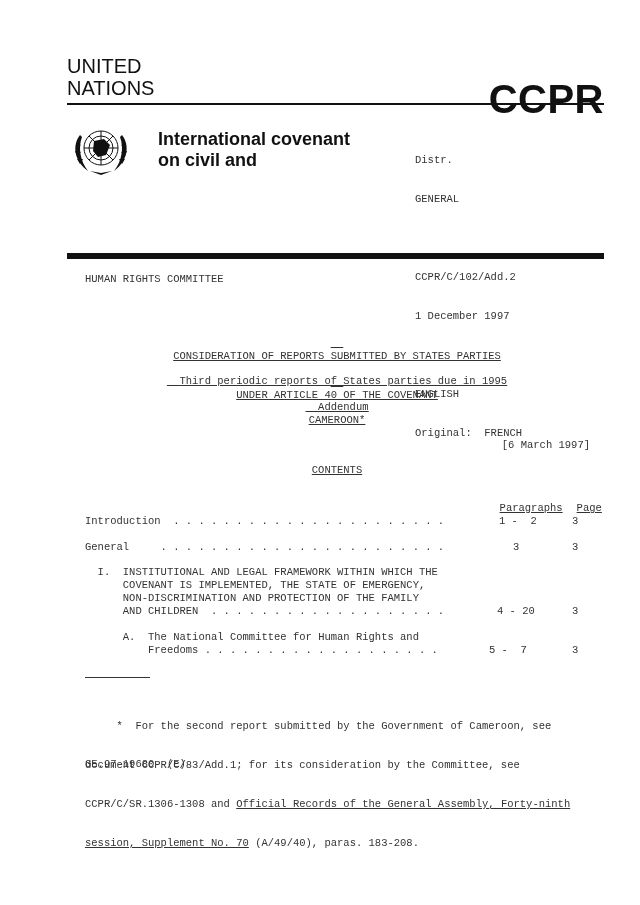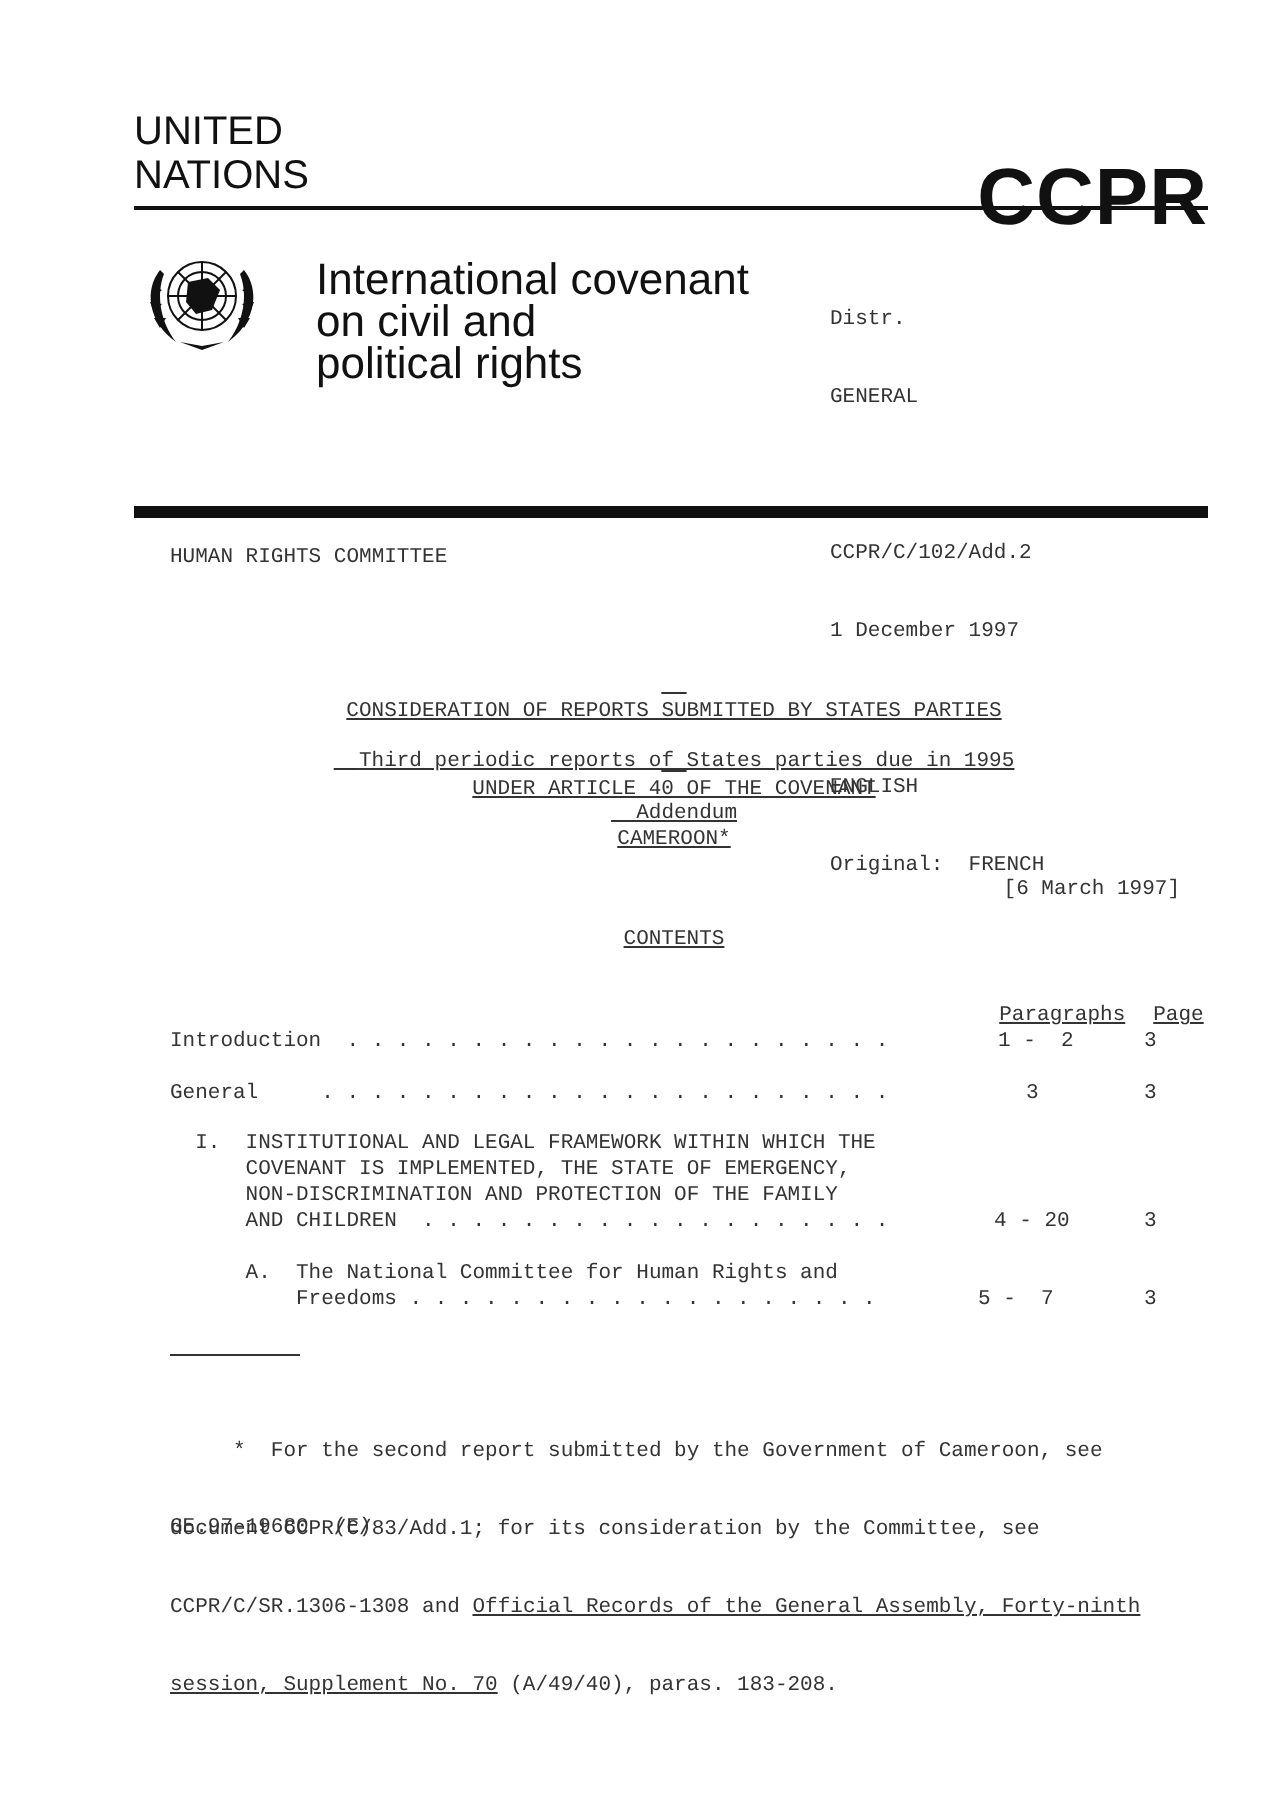--- a/index.html
+++ b/index.html
@@ -5,21 +5,21 @@
   html, body { margin: 0; padding: 0; background: #ffffff; }
   body { width: 640px; height: 905px; position: relative; overflow: hidden; color: #111; }
   .abs { position: absolute; }
   .sans { font-family: "Liberation Sans", sans-serif; }
   .mono { font-family: "Liberation Mono", monospace; font-size: 10.5px; color: #333; white-space: pre; line-height: 13px; }
   .un { left: 67px; top: 55px; font-weight: normal; font-size: 20px; line-height: 22px; color: #111; }
   .ccpr { right: 36px; top: 56px; font-weight: bold; font-size: 40px; line-height: 46px; letter-spacing: 0.5px; color: #111; margin-top: 20px; }
   .rule-thin { left: 67px; width: 537px; top: 103px; height: 2px; background: #111; }
   .rule-thick { left: 67px; width: 537px; top: 253px; height: 6px; background: #111; }
   .emblem { left: 68px; top: 121px; width: 66px; height: 58px; }
-  .title { left: 158px; top: 129px; font-weight: normal; font-size: 22px; line-height: 21px; color: #111; }
+  .title { left: 158px; top: 129px; font-weight: bold; font-size: 18px; line-height: 21px; color: #111; }
   .distr { left: 415px; top: 128px; }
   .center { left: 67px; width: 540px; text-align: center; text-decoration: underline; }
   .u { text-decoration: underline; }
   .toc-head { top: 489px; }
   .footnote-rule { left: 85px; top: 677px; width: 65px; height: 1px; background: #333; }
 </style>
 </head>
 <body>
 
 <div class="abs sans un">
@@ -51,21 +51,20 @@
         <path d="M59 30 L53 31 L57 35 Z"></path>
         <path d="M57 38 L51 38 L54 43 Z"></path>
       <path d="M22 50 L33 54 L44 50 L33 52 Z"></path>
     </g>
   </svg>
 </div>
 
 <div class="abs sans title">
   <div>International  covenant</div>
   <div>on civil and</div>
-  <div>political rights</div>
 </div>
 
 <div class="abs mono distr">
   <div>Distr.</div>
   <div>GENERAL</div>
   <div style="height:13px"></div>
   <div>CCPR/C/102/Add.2</div>
   <div>1 December 1997</div>
   <div style="height:13px"></div>
   <div>ENGLISH</div>

